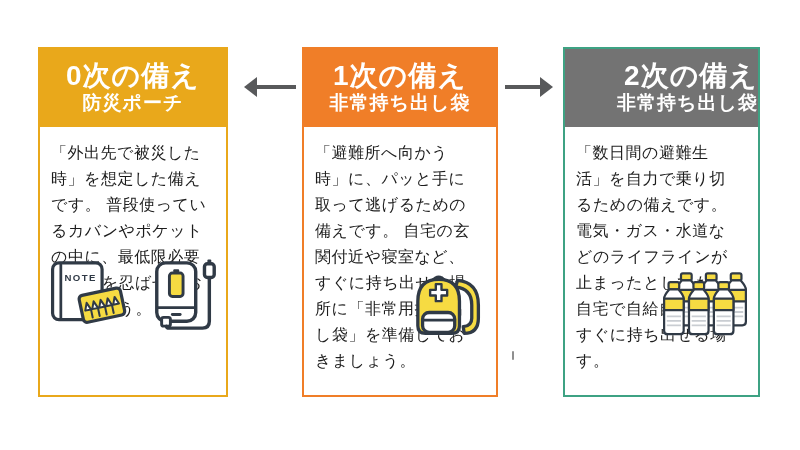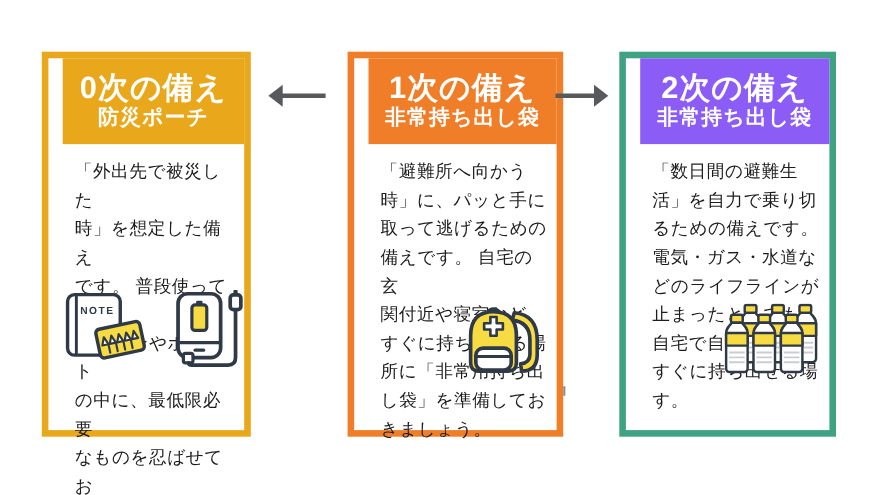--- a/index.html
+++ b/index.html
@@ -2,24 +2,24 @@
 <html style="--arrow: #58595B; --body-text: #1C1C1C; --icon-outline: #303A46; --icon-yellow: #F6DB42; --bottle-ridge: #C9CDD2;"><head>
 <meta charset="utf-8">
 <style>
   html,body{margin:0;padding:0;background:#fff;}
   .canvas{
     position:relative;width:800px;height:450px;background:#fff;overflow:hidden;
     font-family:"Liberation Sans","DejaVu Sans",sans-serif;
   }
   .card{
     position:absolute;top:47px;height:350px;background:#fff;
-    border:6px solid #be185d;box-sizing:border-box;padding-left:13px;
+    border:2px solid #be185d;box-sizing:border-box;
   }
   .card-0{left:38px;width:190px;}
-  .card-1{left:316px;width:196px;}
+  .card-1{left:302px;width:196px;}
   .card-2{left:563px;width:197px;}
   .card-header{
     height:78px;display:flex;flex-direction:column;justify-content:center;
     align-items:center;color:#fff;
   }
   .card-title{font-size:28px;font-weight:700;line-height:32px;letter-spacing:1px;}
   .card-subtitle{font-size:19px;font-weight:700;line-height:24px;letter-spacing:1px;font-family:Liberation Mono, monospace;}
   .card-body{position:relative;height:212px;}
   .card-text{
     margin:0;padding:13px 8px 0 11px;font-size:16px;line-height:26px;
@@ -117,21 +117,21 @@
           <path class="oy" stroke-width="3.5" d="M10,34 q0,-23 22,-23 q22,0 22,23 v26 q0,8 -8,8 H18 q-8,0 -8,-8 z"></path>
           <path class="ow" stroke-width="2.5" d="M29,16 h6 v6 h6 v6 h-6 v6 h-6 v-6 h-6 v-6 h6 z"></path>
           <rect class="ow" x="15" y="46" width="34" height="21" rx="7" stroke-width="3.5"></rect>
           <line class="ol" x1="15" y1="54" x2="49" y2="54" stroke-width="3"></line>
         </svg>
       </div>
     </div>
   </div>
 
   <div class="card card-2" style="border-color: rgb(62, 162, 131);">
-    <div class="card-header" style="background-color: #8b5cf6;">
+    <div class="card-header" style="background-color: #737373; align-items: flex-end;">
       <div class="card-title">2次の備え</div>
       <div class="card-subtitle">非常持ち出し袋</div>
     </div>
     <div class="card-body">
       <p class="card-text">「数日間の避難生
 活」を自力で乗り切
 るための備えです。
 電気・ガス・水道な
 どのライフラインが
 止まったとしても、

